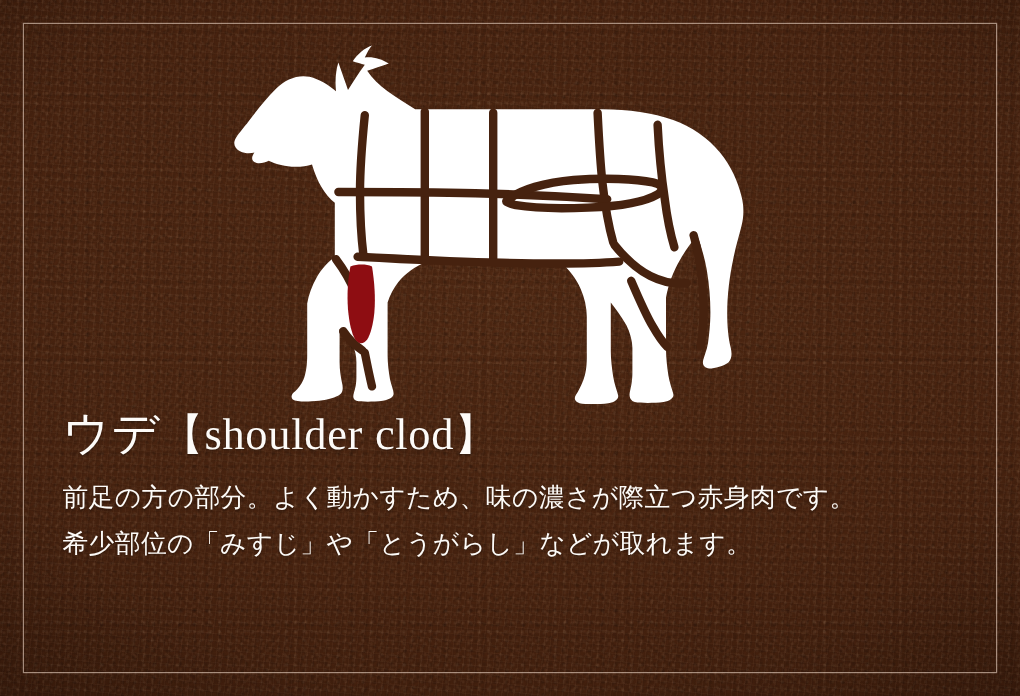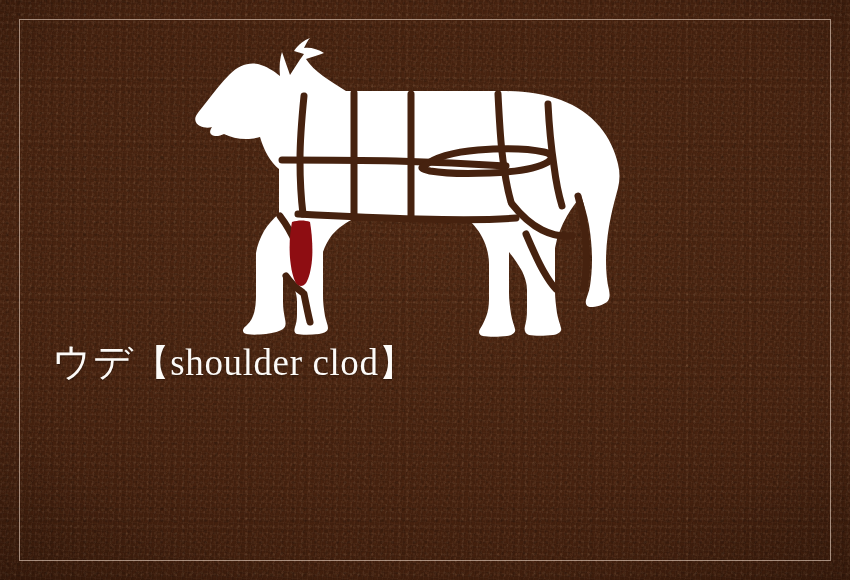--- a/index.html
+++ b/index.html
@@ -243,15 +243,17 @@
           C 107 240, 105 231, 104 220
           C 103 207, 104 194, 106 184
           Z"></path>
       </g>
     </svg>
   </div>
 
   <div class="textblock">
     <h1 class="title"><span class="jp">ウデ</span><span class="brk">【</span><span class="en">shoulder clod</span><span class="brk">】</span></h1>
 
+    <div class="body-line">前足の方の部分。よく動かすため、味の濃さが際立つ赤身肉です。</div>
+    <div class="body-line">希少部位の「みすじ」や「とうがらし」などが取れます。</div>
   </div>
 
 </div>
 
 </body></html>

